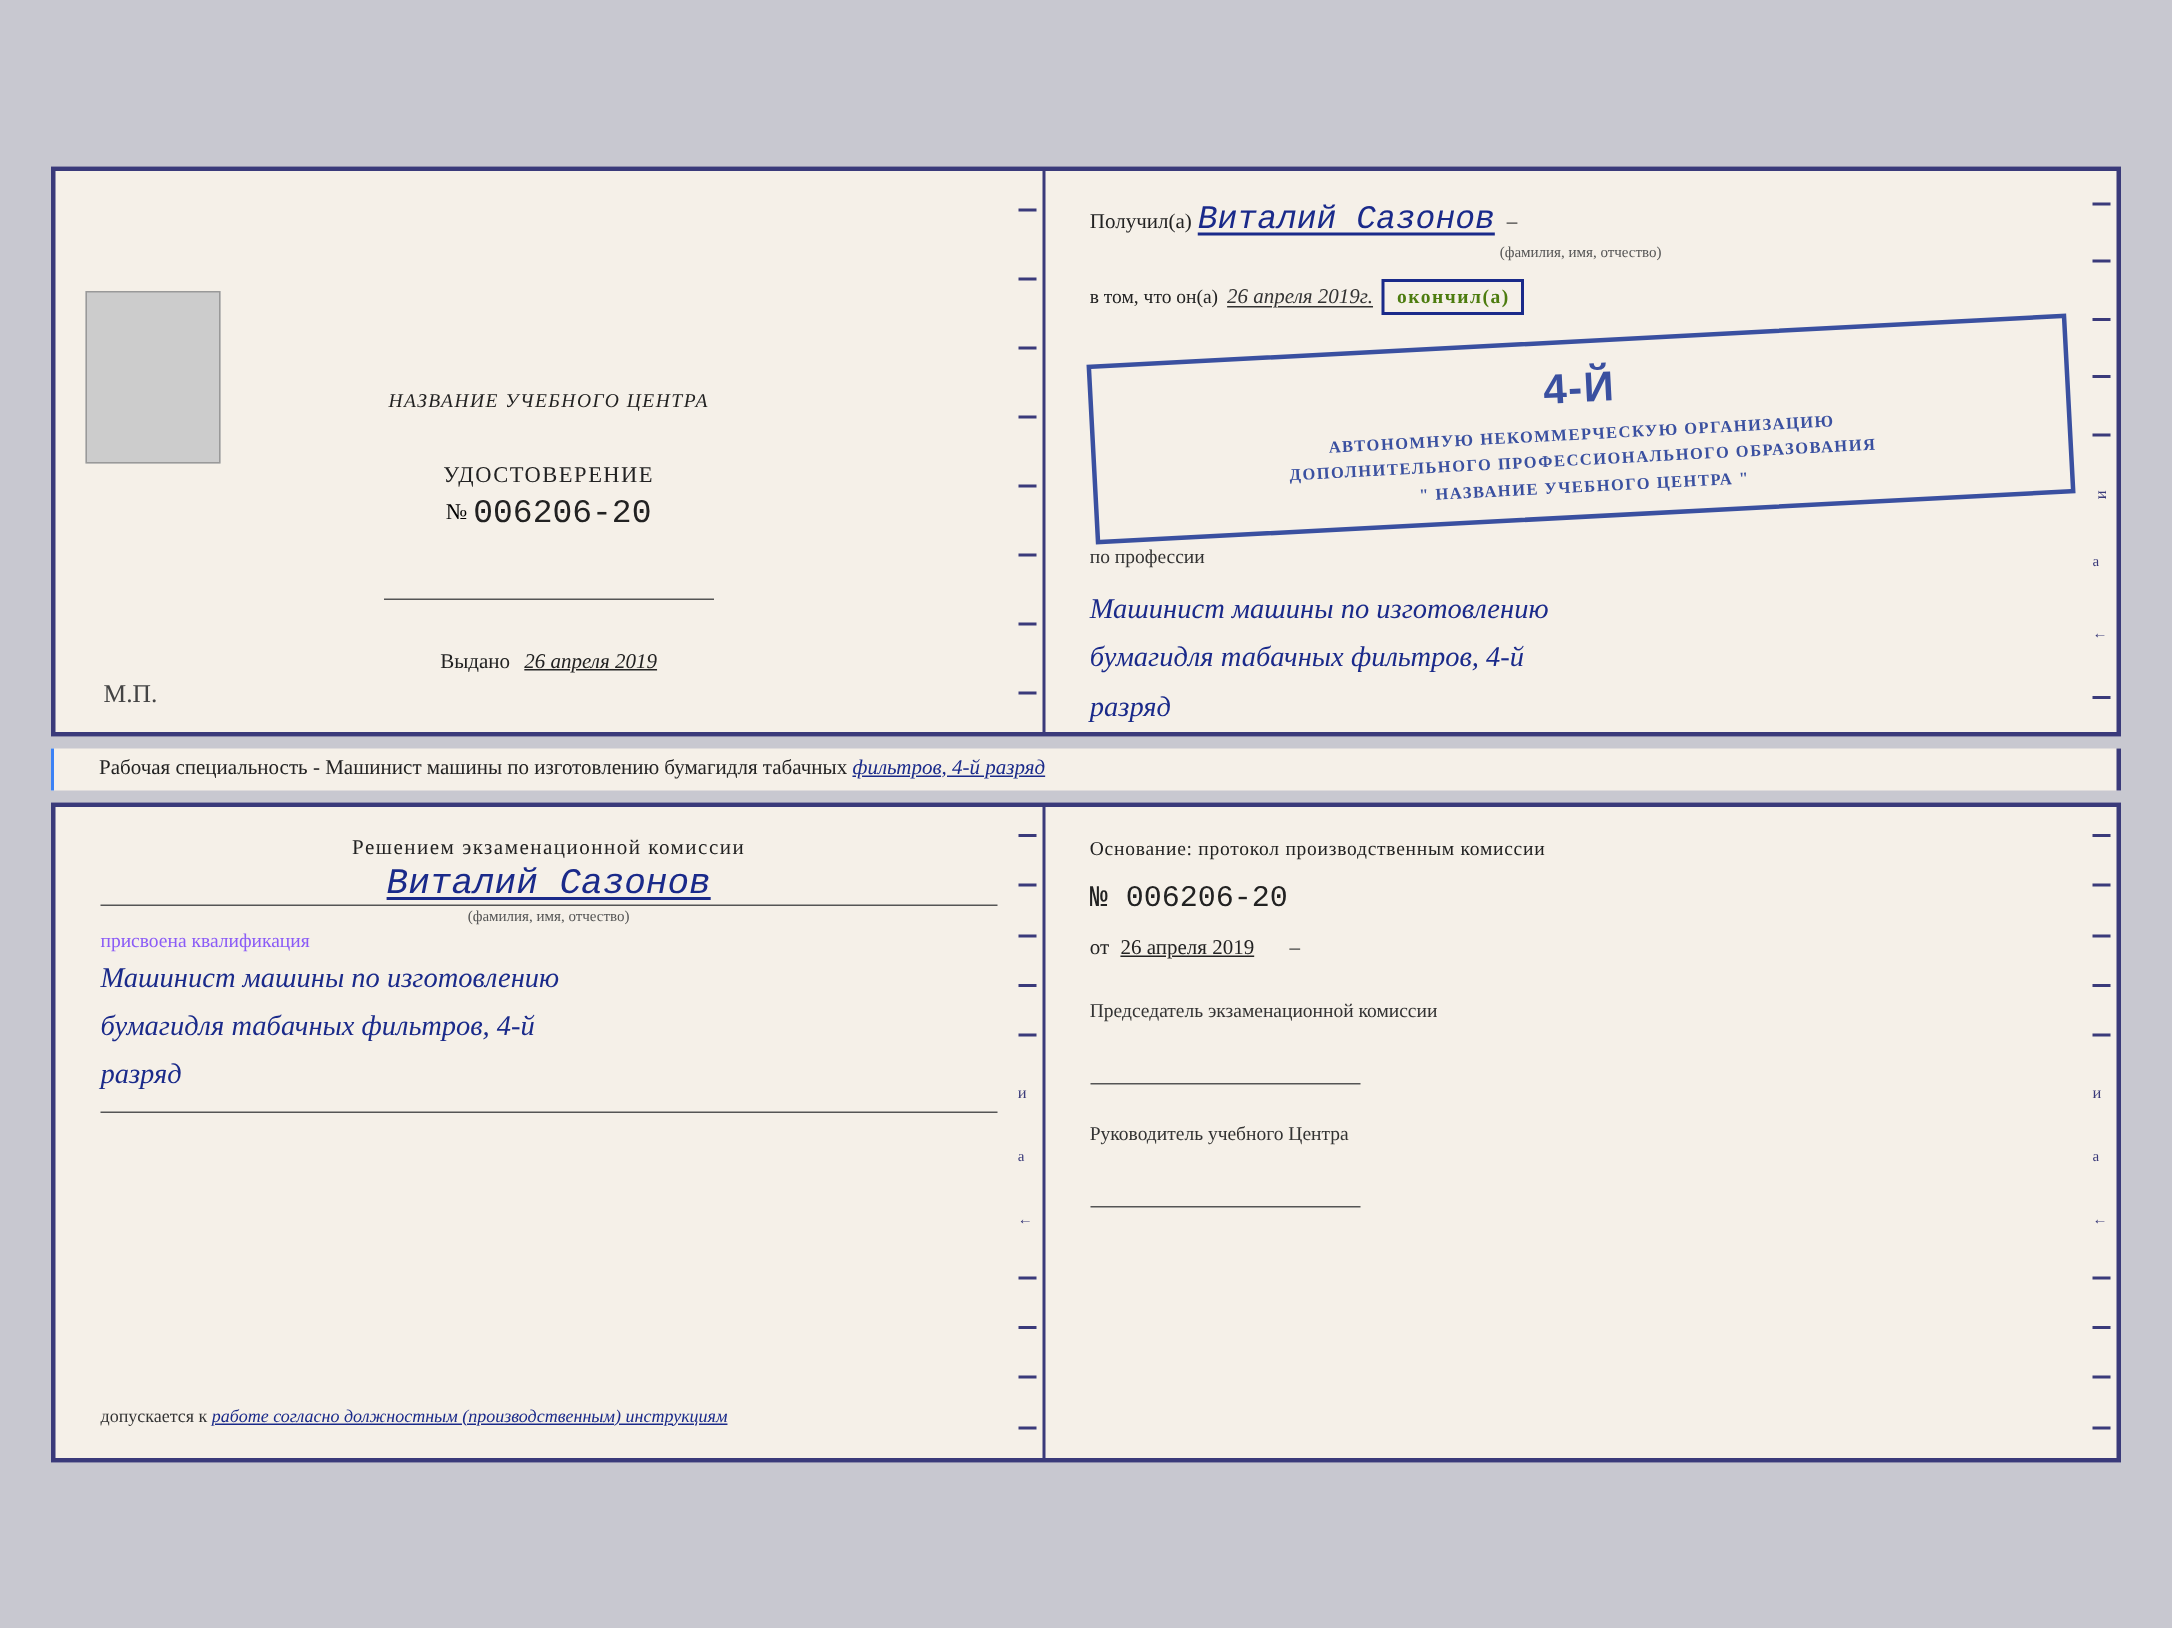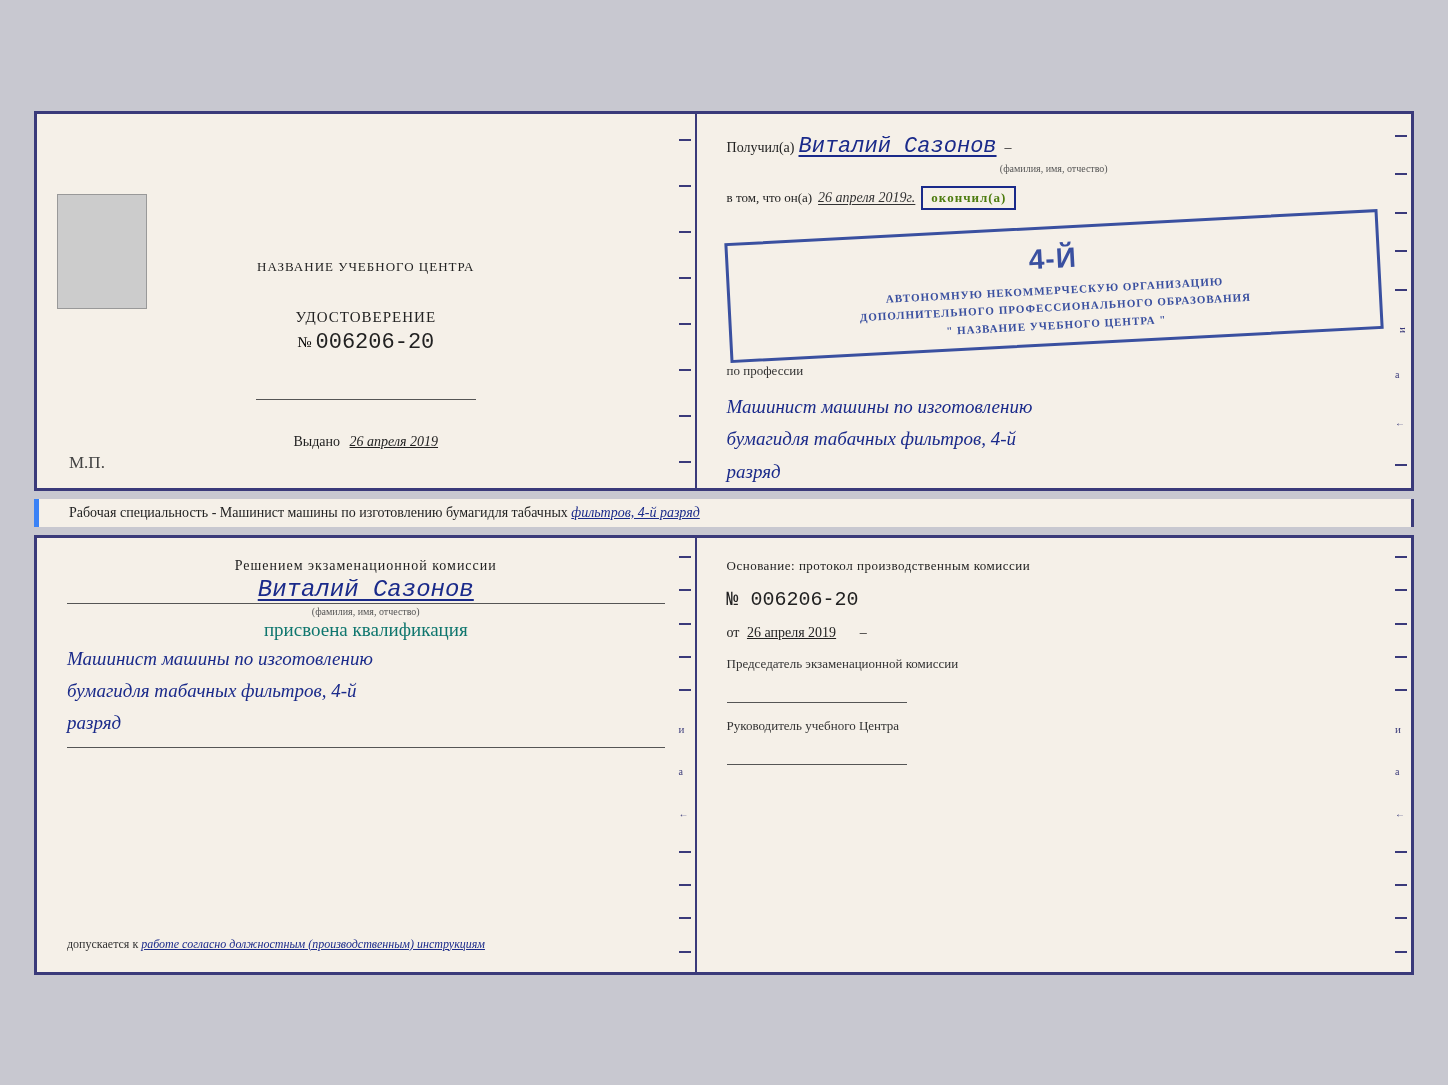--- a/index.html
+++ b/index.html
@@ -190,21 +190,21 @@
       line-height: 1.7;
       text-underline-offset: 3px;
     }
 
     
     .middle-text {
       background: #f5f0e8;
       padding: 6px 30px;
       font-size: 14px;
       color: #222;
-      border-left: 5px solid #3b82f6;
+      border-left: 2px solid #3b82f6;
       border-right: 3px solid #3a3a7a;
       width: 100%;
     }
 
     .middle-text .underlined-text {
       text-decoration: underline;
       color: #1a2a8a;
       font-style: italic;
     }
 
@@ -251,23 +251,22 @@
     .name-subtext {
       font-size: 10px;
       color: #555;
       text-align: center;
       display: block;
       border-top: 1px solid #555;
       padding-top: 2px;
     }
 
     .prisvoena-text {
-      font-size: 19px;
-      color: #0f766e;
-      text-align: center;
+      font-size: 13px;
+      color: #8b5cf6;
     }
 
     .dopuskaetsya-line {
       font-size: 12px;
       color: #333;
       margin-top: auto;
       padding-top: 10px;
     }
 
     .dopuskaetsya-underline {
@@ -290,21 +289,22 @@
     }
 
     .ot-date {
       font-size: 14px;
       color: #222;
     }
 
     .podpis-block {
       display: flex;
       flex-direction: column;
-      gap: 6px;
+      gap: 16px;
+      margin-top: 10px;
     }
 
     .podpis-label {
       font-size: 13px;
       color: #333;
       line-height: 1.4;
     }
 
     .podpis-line {
       border-bottom: 1px solid #555;
@@ -342,21 +342,21 @@
   </style>
 </head>
 <body>
 
 <div class="page-wrapper">
 
   <div class="document-top">
 
     <div class="doc-left">
       <div class="photo-placeholder"></div>
-      <div style="margin-top: 108px; text-align:center; width:100%;">
+      <div style="margin-top: 108px; text-align:center; width:100%;font-style:italic;">
         <div class="center-label">НАЗВАНИЕ УЧЕБНОГО ЦЕНТРА</div>
       </div>
       <div style="text-align:center;">
         <div class="udostoverenie-title">УДОСТОВЕРЕНИЕ</div>
         <div style="display:flex; align-items:center; justify-content:center; gap:4px; margin-top:4px;">
           <span style="font-size:15px;">№</span>
           <span class="udost-number">006206-20</span>
         </div>
       </div>
       <div style="margin-top: 10px;">

